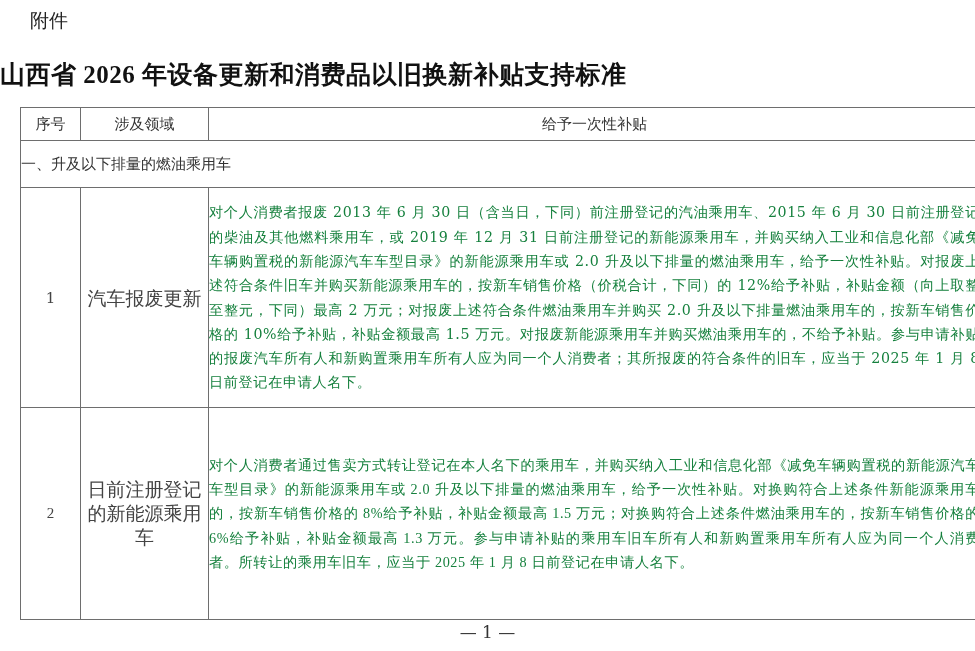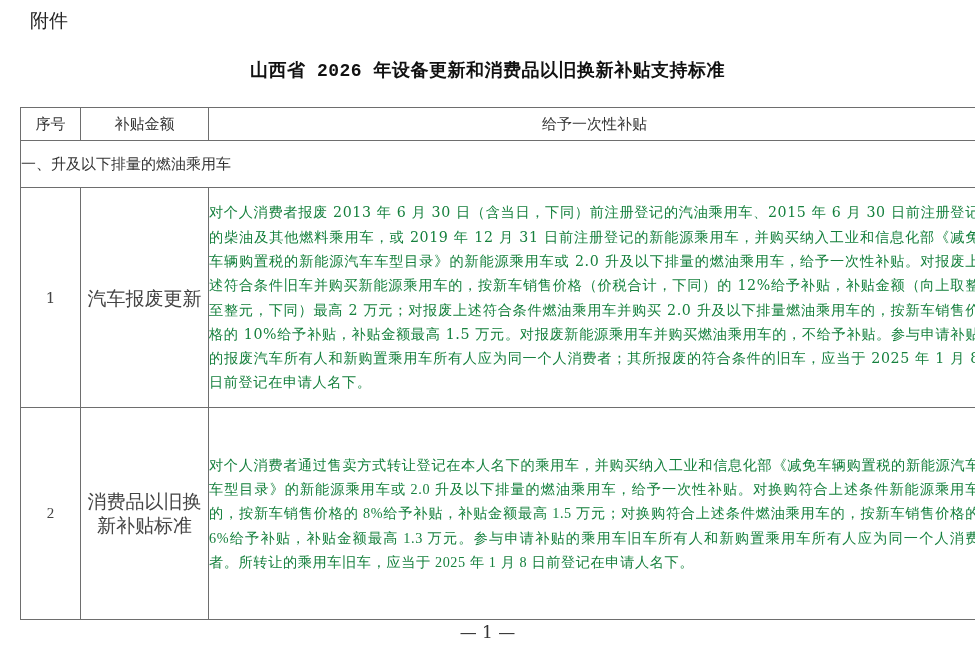--- a/index.html
+++ b/index.html
@@ -1,19 +1,19 @@
 <!DOCTYPE html>
 <html><head>
   <meta charset="utf-8">
   <style>
     html, body { margin: 0; padding: 0; background: #ffffff; }
     body { width: 975px; height: 651px; position: relative; overflow: hidden; color: #333; }
     .attach { position: absolute; left: 18px; top: 8px; font-family: "DejaVu Sans", sans-serif; font-size: 19px; color: #222; margin-left: 12px; }
-    .title { position: absolute; left: 0; width: 975px; top: 58px; text-align: center;
-      font-family: Liberation Mono, monospace; font-weight: bold; font-size: 18px; color: #111; letter-spacing: 0.5px; }
+    .title { position: absolute; left: 0; width: 975px; top: 58px; text-align: left;
+      font-family: Liberation Serif, serif; font-weight: bold; font-size: 25px; color: #111; letter-spacing: 0.5px; }
     table.std { position: absolute; left: 20px; top: 107px; width: 960px; border-collapse: collapse; table-layout: fixed; }
     table.std td, table.std th { border: 1.5px solid #6e6e6e; padding: 0; }
     th { font-family: "DejaVu Sans", sans-serif; font-weight: normal; font-size: 15px; color: #333; height: 32px; }
     .sec td { height: 46px; font-family: "DejaVu Sans", sans-serif; font-size: 15px; color: #333; padding-left: 10px; text-align: left; }
     .num { text-align: center; font-family: "DejaVu Serif", serif; font-size: 15px; color: #444; }
     .field { text-align: center; font-family: "DejaVu Serif", serif; font-size: 19px; color: #444; line-height: 24px; padding: 0 6px; }
     .desc { font-family: "DejaVu Serif", serif; font-size: 14.2px; color: #15803d; line-height: 24.3px; padding: 4px 8px 4px 10px; text-align: justify; letter-spacing: 0.6px; }
     .r1 td { height: 219px; }
     .r2 td { height: 211px; font-family: Liberation Serif, serif; }
     .footer { position: absolute; left: 0; width: 975px; top: 622px; text-align: center; font-family: "DejaVu Serif", serif; font-size: 17px; color: #333; }
@@ -26,32 +26,32 @@
 
 <table class="std">
   <colgroup>
     <col style="width:60px">
     <col style="width:128px">
     <col style="width:772px">
   </colgroup>
   <tbody>
       <tr>
     <th>序号</th>
-    <th>补贴金额</th>
+    <th>涉及领域</th>
     <th>给予一次性补贴</th>
   </tr>
   <tr class="sec">
     <td colspan="3">一、升及以下排量的燃油乘用车</td>
   </tr>
   <tr class="r1">
     <td class="num">1</td>
     <td class="field">汽车报废更新</td>
     <td class="desc">对个人消费者报废 2013 年 6 月 30 日（含当日，下同）前注册登记的汽油乘用车、2015 年 6 月 30 日前注册登记的柴油及其他燃料乘用车，或 2019 年 12 月 31 日前注册登记的新能源乘用车，并购买纳入工业和信息化部《减免车辆购置税的新能源汽车车型目录》的新能源乘用车或 2.0 升及以下排量的燃油乘用车，给予一次性补贴。对报废上述符合条件旧车并购买新能源乘用车的，按新车销售价格（价税合计，下同）的 12%给予补贴，补贴金额（向上取整至整元，下同）最高 2 万元；对报废上述符合条件燃油乘用车并购买 2.0 升及以下排量燃油乘用车的，按新车销售价格的 10%给予补贴，补贴金额最高 1.5 万元。对报废新能源乘用车并购买燃油乘用车的，不给予补贴。参与申请补贴的报废汽车所有人和新购置乘用车所有人应为同一个人消费者；其所报废的符合条件的旧车，应当于 2025 年 1 月 8 日前登记在申请人名下。</td>
   </tr>
   <tr class="r2">
     <td class="num">2</td>
-    <td class="field">消费品以旧换新补贴标准</td>
+    <td class="field">日前注册登记的新能源乘用车</td>
     <td class="desc">对个人消费者通过售卖方式转让登记在本人名下的乘用车，并购买纳入工业和信息化部《减免车辆购置税的新能源汽车车型目录》的新能源乘用车或 2.0 升及以下排量的燃油乘用车，给予一次性补贴。对换购符合上述条件新能源乘用车的，按新车销售价格的 8%给予补贴，补贴金额最高 1.5 万元；对换购符合上述条件燃油乘用车的，按新车销售价格的 6%给予补贴，补贴金额最高 1.3 万元。参与申请补贴的乘用车旧车所有人和新购置乘用车所有人应为同一个人消费者。所转让的乘用车旧车，应当于 2025 年 1 月 8 日前登记在申请人名下。</td>
   </tr>
 </tbody>
   </table>
 
 <div class="footer">— 1 —</div>
 
 </body></html>

